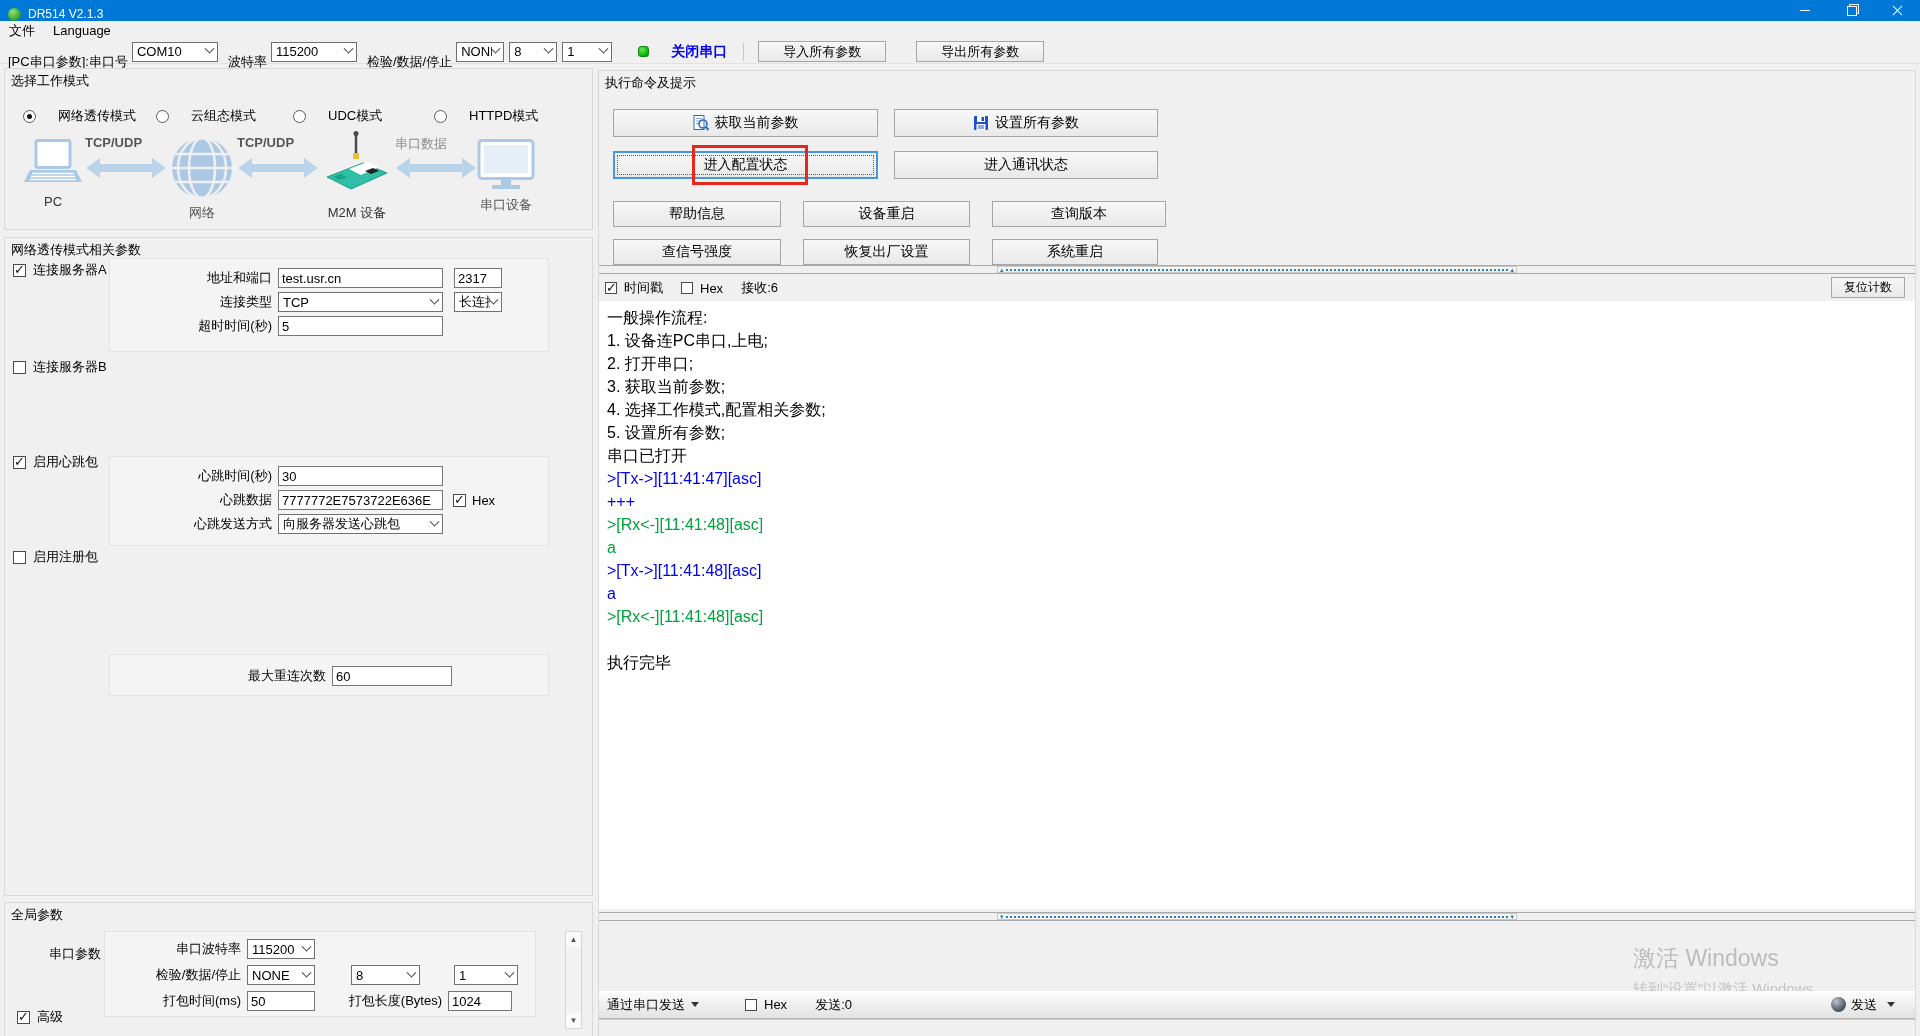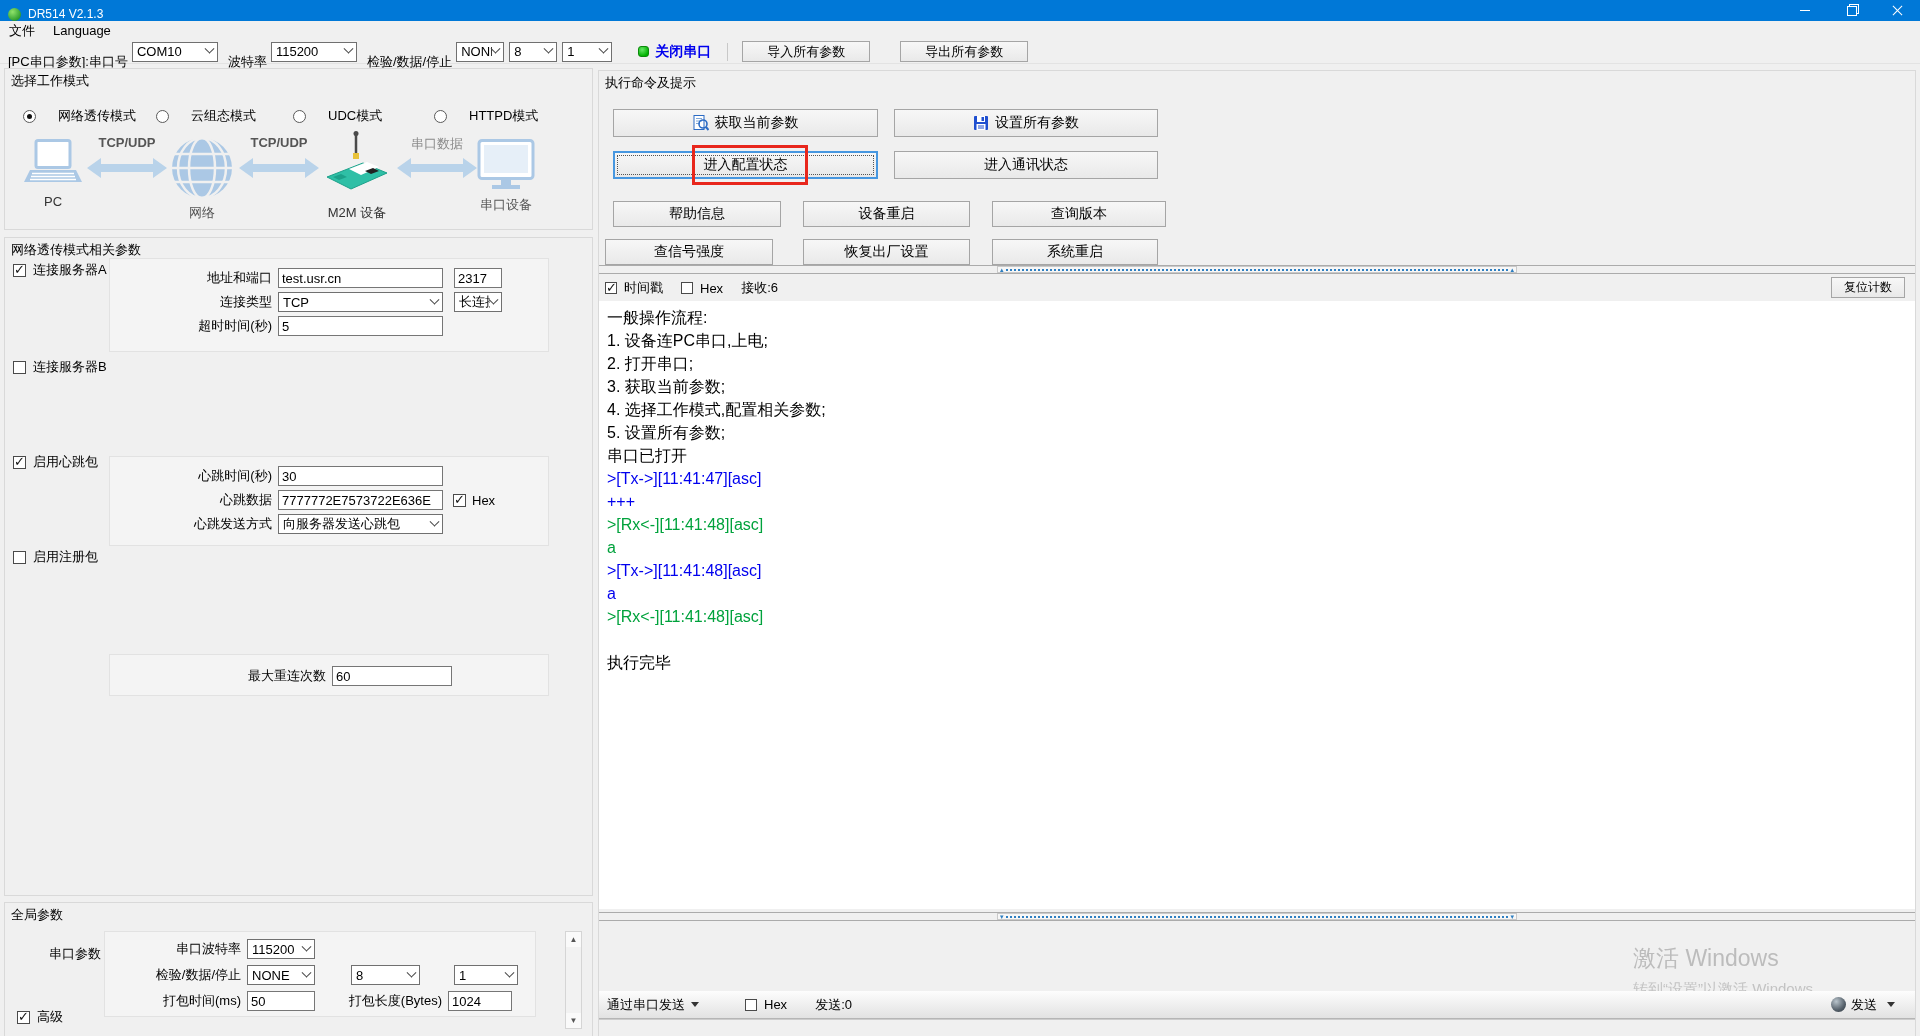--- a/index.html
+++ b/index.html
@@ -27,38 +27,38 @@
   .menubar{position:absolute;left:0;top:21px;width:1920px;height:19px;background:#f0f0f0;display:flex;align-items:center;}
   .menu-item{padding:0 9px;height:19px;display:flex;align-items:center;}
   .toolbar{position:absolute;left:0;top:40px;width:1920px;height:24px;background:#f0f0f0;border-bottom:1px solid #e3e3e3;
            display:flex;align-items:center;padding-left:8px;}
   .tb-label{margin-right:4px;white-space:nowrap;margin-top:20px;}
   .combo{height:20px;background:#fff;border:1px solid #707070;display:flex;align-items:center;padding:0 4px;overflow:hidden;white-space:nowrap;}
   .combo .cval{overflow:hidden;white-space:nowrap;}
   .combo .carr{margin-left:auto;flex:none;width:7px;height:7px;border-right:1.5px solid #444;border-bottom:1.5px solid #444;
                transform:rotate(45deg) translate(-2px,-2px);}
   .led{width:11px;height:11px;border-radius:3px;background:radial-gradient(circle at 35% 30%,#66e766,#00b100 75%);border:1px solid #0a8a0a;margin:0 6px 0 26px;}
-  .close-port{color:#0000ee;font-weight:bold;font-size:14px;}
+  .close-port{color:#0000ee;font-weight:bold;font-size:14px;margin-left:16px;}
   .tb-sep{width:1px;height:18px;background:#c8c8c8;margin:0 14px 0 16px;}
   .tbtn{width:128px;height:21px;background:linear-gradient(#f7f7f7,#e9e9e9);border:1px solid #a5a5a5;
         display:flex;align-items:center;justify-content:center;font-size:13px;}
   .tbtn + .tbtn{margin-left:30px;}
 
   
   .gbox{position:absolute;border:1px solid #d9d9d9;background:#f0f0f0;}
   .gbox-title{position:absolute;left:6px;top:3px;font-size:13px;}
 
   
   .radio-item{position:absolute;top:38px;display:flex;align-items:center;gap:22px;}
   .radio{position:relative;width:13px;height:13px;border:1px solid #5a5a5a;border-radius:50%;background:#fff;flex:none;}
   .radio.checked::after{content:"";position:absolute;left:3px;top:3px;width:5px;height:5px;border-radius:50%;background:#111;}
   .diagram{position:absolute;left:0;top:62px;width:100%;height:98px;}
   .dnode{position:absolute;text-align:center;}
   .dnode .nlabel{display:block;margin-top:2px;font-size:13px;color:#333;}
-  .dlink{position:absolute;text-align:center;}
+  .dlink{position:absolute;text-align:left;}
   .dlink .llabel{display:block;font-size:13px;font-weight:bold;color:#555;height:20px;}
   .dlink .llabel.light{font-weight:normal;color:#8a8a8a;}
 
   
   .cb-item{position:absolute;display:flex;align-items:center;gap:7px;}
   .cb{position:relative;width:13px;height:13px;border:1px solid #4a4a4a;background:#fff;flex:none;}
   .cb.checked::after{content:"✓";position:absolute;left:0px;top:-3px;font-size:13px;font-weight:bold;color:#111;}
   .fset{position:absolute;border:1px solid #e2e2e2;background:#f4f4f4;padding-top:7px;}
   .frow{display:flex;align-items:center;height:24px;}
   .flabel{width:168px;text-align:right;padding-right:6px;white-space:nowrap;flex:none;}
@@ -405,21 +405,21 @@
     <button class="wbtn" style="left:14px;top:130px;width:168px;height:26px">
       <span>帮助信息</span>
     </button>
     <button class="wbtn" style="left:204px;top:130px;width:167px;height:26px">
       <span>设备重启</span>
     </button>
     <button class="wbtn" style="left:393px;top:130px;width:174px;height:26px">
       <span>查询版本</span>
     </button>
 
-    <button class="wbtn" style="left:6px;top:168px;width:168px;height:26px">
+    <button class="wbtn" style="left:14px;top:168px;width:168px;height:26px">
       <span>查信号强度</span>
     </button>
     <button class="wbtn" style="left:204px;top:168px;width:167px;height:26px">
       <span>恢复出厂设置</span>
     </button>
     <button class="wbtn" style="left:393px;top:168px;width:166px;height:26px">
       <span>系统重启</span>
     </button>
 
     <div class="splitter" style="top:194px">

